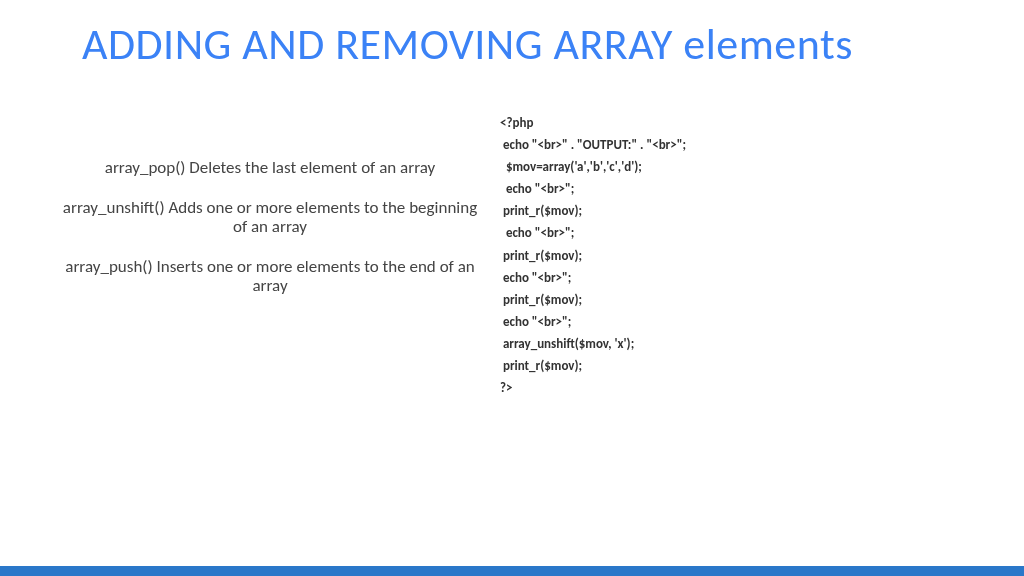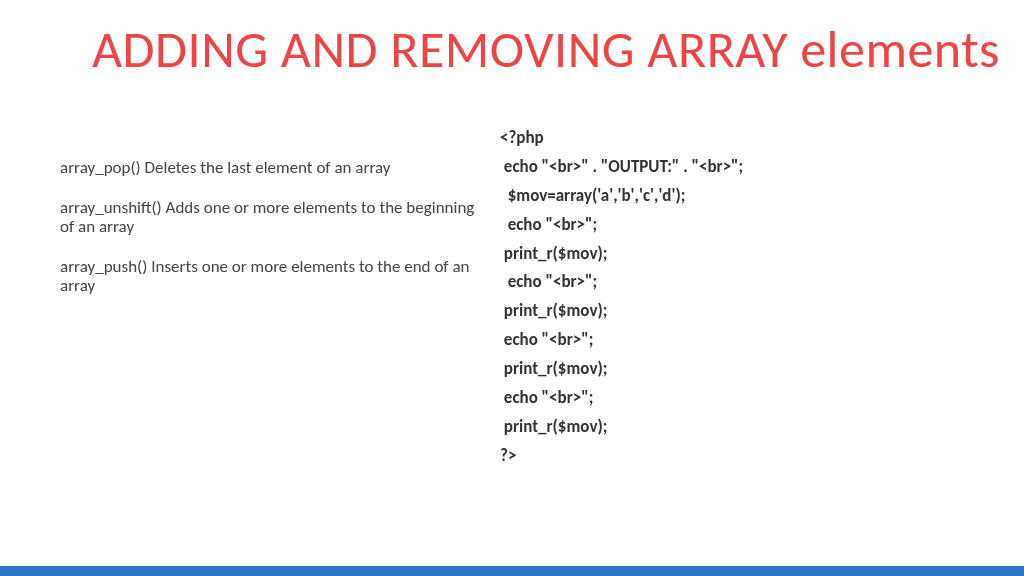--- a/index.html
+++ b/index.html
@@ -8,50 +8,50 @@
     width: 1024px;
     height: 576px;
     font-family: "Segoe UI", "Calibri Light", Calibri, Arial, sans-serif;
     background: #ffffff;
     color: #3a3a3a;
     overflow: hidden;
     position: relative;
   }
   .title {
     position: absolute;
-    left: 92px;
+    left: 82px;
     top: 20px;
-    font-size: 52px;
+    font-size: 44px;
     font-weight: 300;
     line-height: 1.12;
     letter-spacing: 0.5px;
-    color: #ef4444;
+    color: #3b82f6;
   }
   .left-col {
     position: absolute;
     left: 60px;
     top: 158px;
     width: 420px;
     font-size: 17px;
     color: #444444;
   }
   .func-row {
     margin-bottom: 20px;
     line-height: 1.15;
+    text-align: center;
   }
   .right-col {
     position: absolute;
     left: 500px;
     top: 112px;
     width: 470px;
-    font-size: 17px;
+    font-size: 13px;
     color: #333333;
     font-weight: 600;
     line-height: 1.7;
-    margin-top: 12px;
   }
   .code-line {
     white-space: pre;
   }
   .bottom-bar {
     position: absolute;
     left: 0;
     bottom: 0;
     width: 100%;
     height: 10px;
@@ -73,17 +73,18 @@
   <div class="code-line">&lt;?php</div>
   <div class="code-line"> echo "&lt;br&gt;" . "OUTPUT:" . "&lt;br&gt;";</div>
   <div class="code-line">  $mov=array('a','b','c','d');</div>
   <div class="code-line">  echo "&lt;br&gt;";</div>
   <div class="code-line"> print_r($mov);</div>
   <div class="code-line">  echo "&lt;br&gt;";</div>
   <div class="code-line"> print_r($mov);</div>
   <div class="code-line"> echo "&lt;br&gt;";</div>
   <div class="code-line"> print_r($mov);</div>
   <div class="code-line"> echo "&lt;br&gt;";</div>
+  <div class="code-line"> array_unshift($mov, 'x');</div>
   <div class="code-line"> print_r($mov);</div>
   <div class="code-line">?&gt;</div>
 </div>
 
 <div class="bottom-bar"></div>
 
 </body></html>

